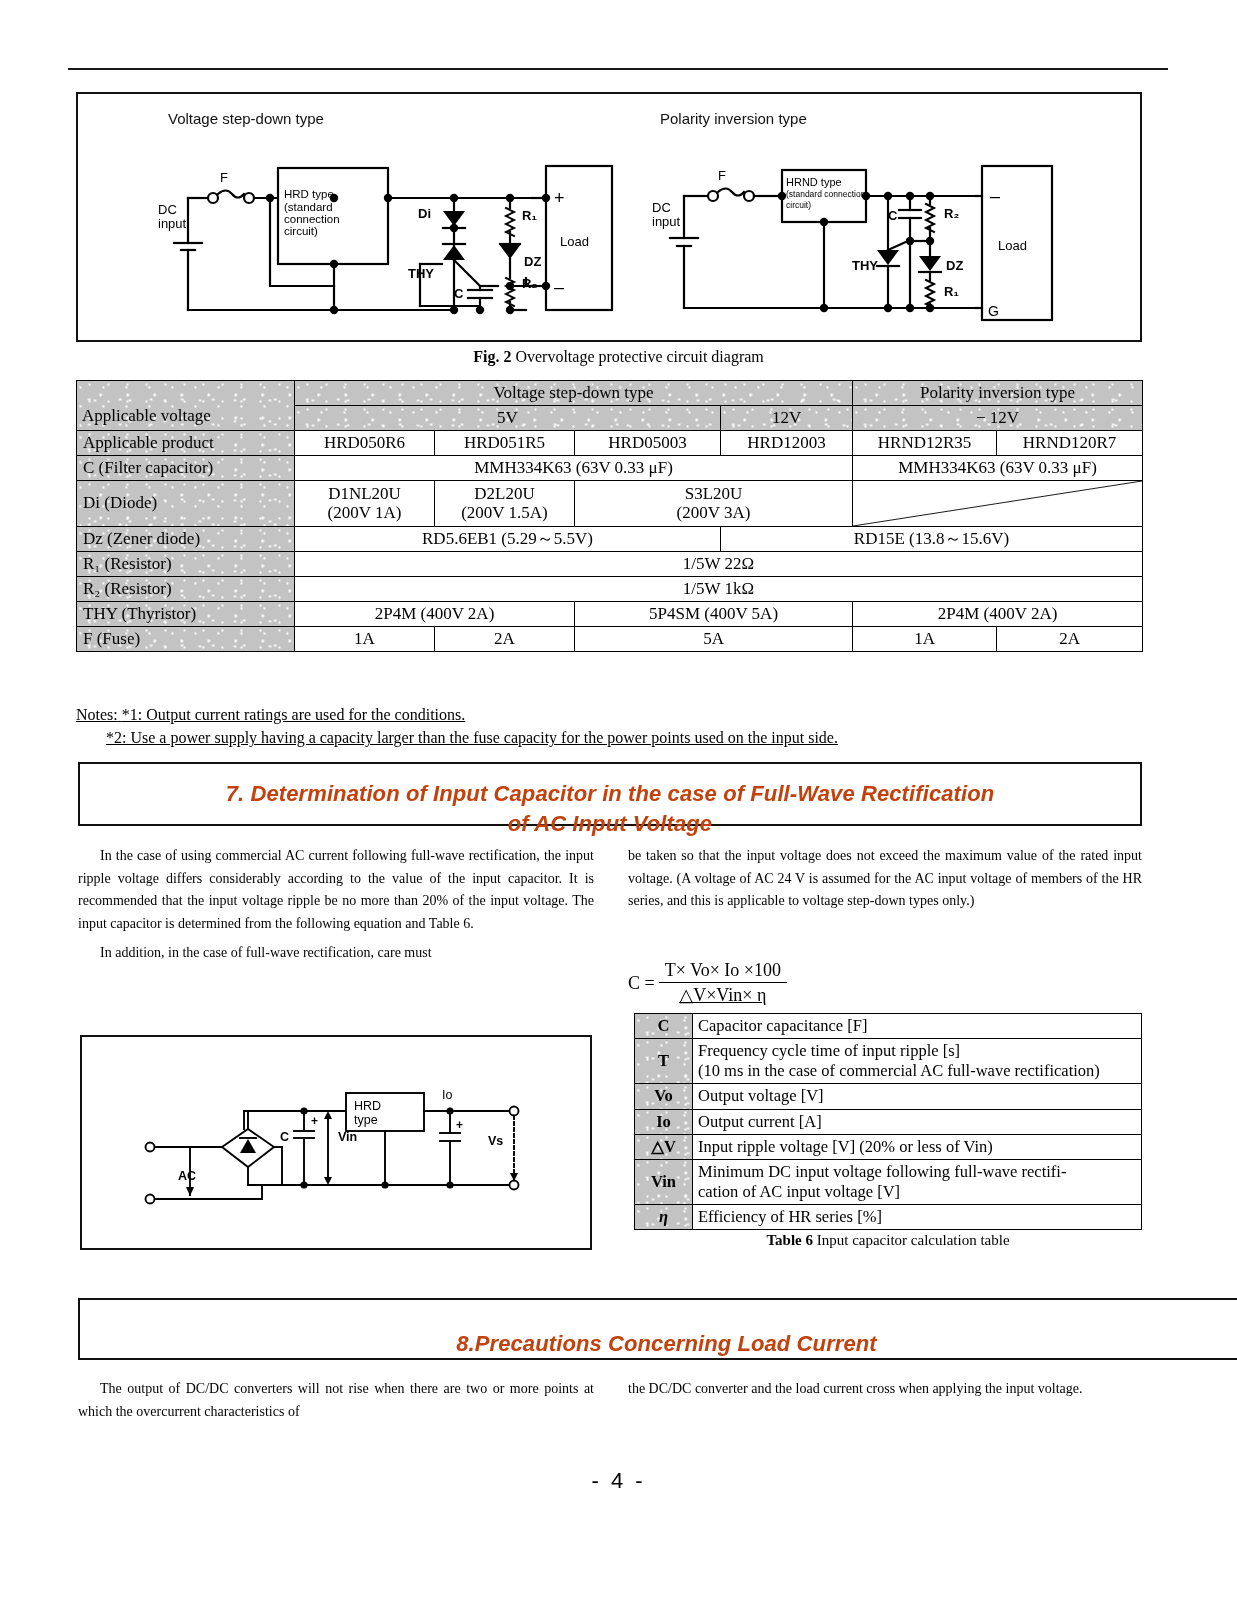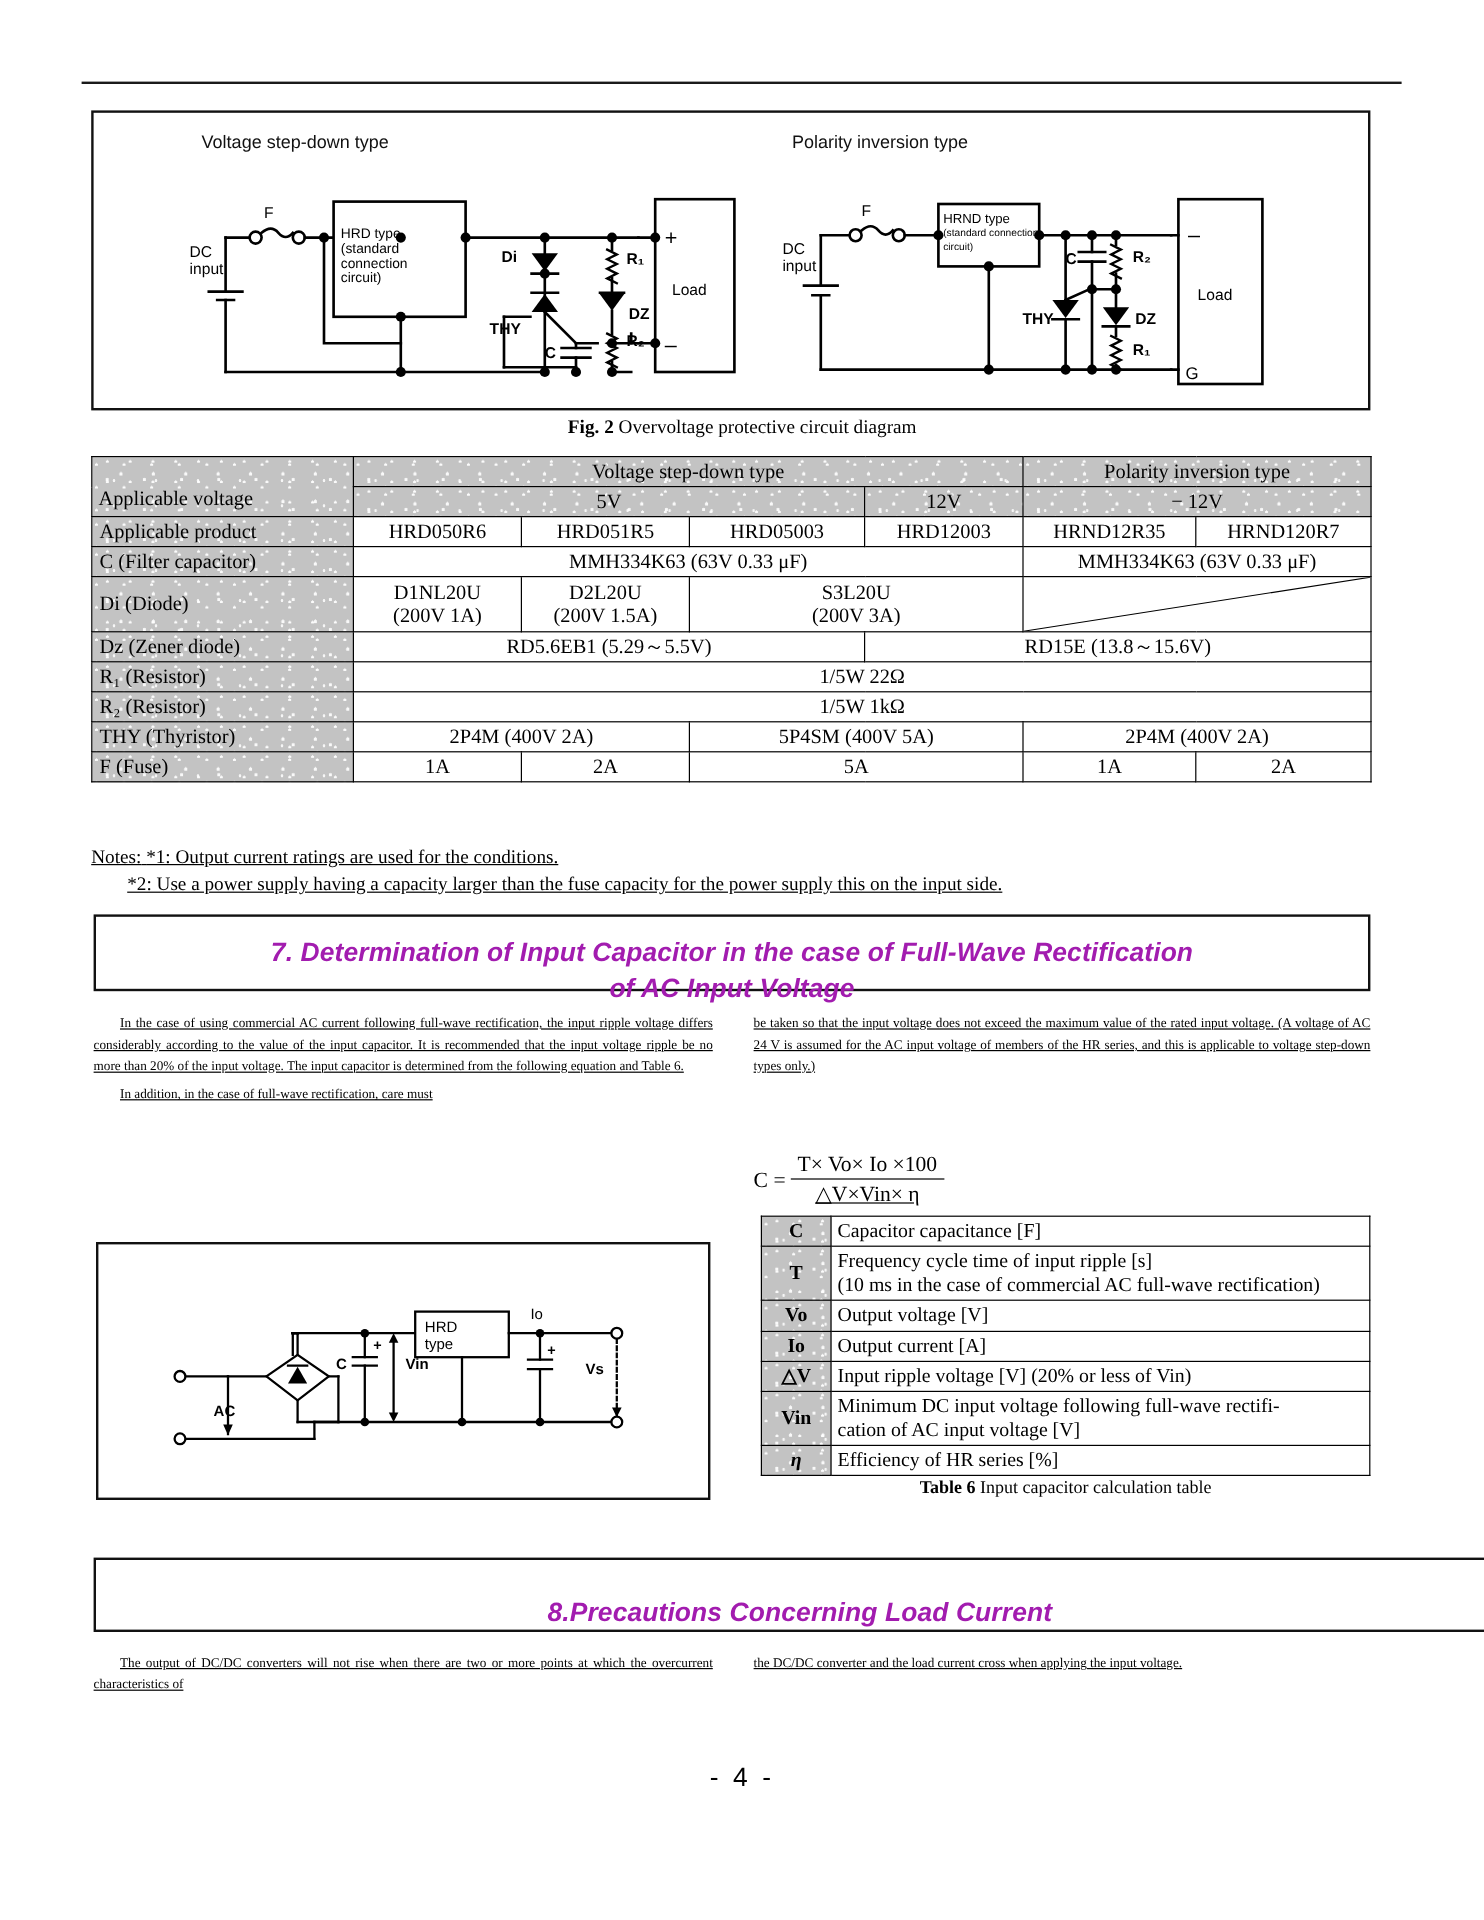--- a/index.html
+++ b/index.html
@@ -91,29 +91,29 @@
   .notes .n2 { padding-left:30px; }
 
   
   .banner {
     position:absolute; border:2px solid #111; background:#fff;
     display:flex; align-items:center; justify-content:center; text-align:center;
   }
   .banner span {
     font-family:"Liberation Sans", sans-serif;
     font-weight:bold; font-style:italic;
-    font-size:22px; line-height:1.35; color:#a21caf;
+    font-size:22px; line-height:1.35; color:#c2410c;
     letter-spacing:.1px;
     margin-top:30px;
   }
   #banner7 { left:78px; top:762px; width:1064px; height:64px; }
   #banner8 { left:78px; top:1298px; width:1177px; height:62px; }
 
   
-  .col { position:absolute; font-size:11px; line-height:1.62; text-align:justify;text-decoration:underline; }
+  .col { position:absolute; font-size:14px; line-height:1.62; text-align:justify; }
   .col p { margin:0; text-indent:22px; }
   .colL7 { left:78px; top:845px; width:516px; }
   .colR7 { left:628px; top:845px; width:514px; }
 
   .colL8 { left:78px; top:1378px; width:516px; }
   .colR8 { left:628px; top:1378px; width:514px; }
 
   
   .eq {
     position:absolute; left:628px; top:960px; width:500px;
@@ -432,21 +432,21 @@
 
     <div style="position:absolute; left:6px; top:26px; width:210px; font-size:17px;">Applicable voltage</div>
   </div>
 
 
   <div class="notes">
     <div>
       <span>Notes:</span>
       <span>*1: Output current ratings are used for the conditions.</span>
     </div>
-    <div class="n2">*2: Use a power supply having a capacity larger than the fuse capacity for the power supply this on the input side.</div>
+    <div class="n2">*2: Use a power supply having a capacity larger than the fuse capacity for the power points used on the input side.</div>
   </div>
 
   <div class="banner" id="banner7">
     <span>
       <span>7. Determination of Input Capacitor in the case of Full-Wave Rectification</span><br>
       <span>of AC Input Voltage</span>
     </span>
   </div>
 
   <div class="col colL7">

